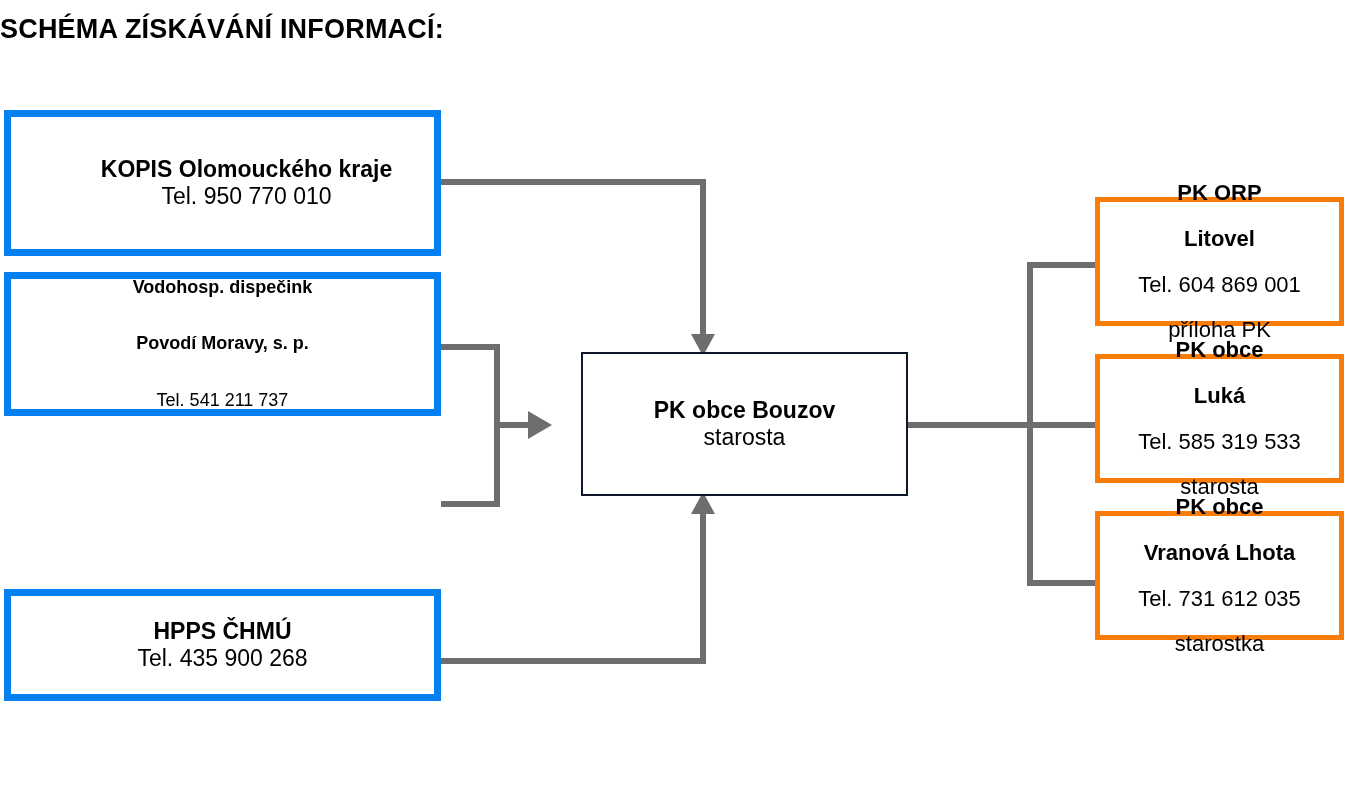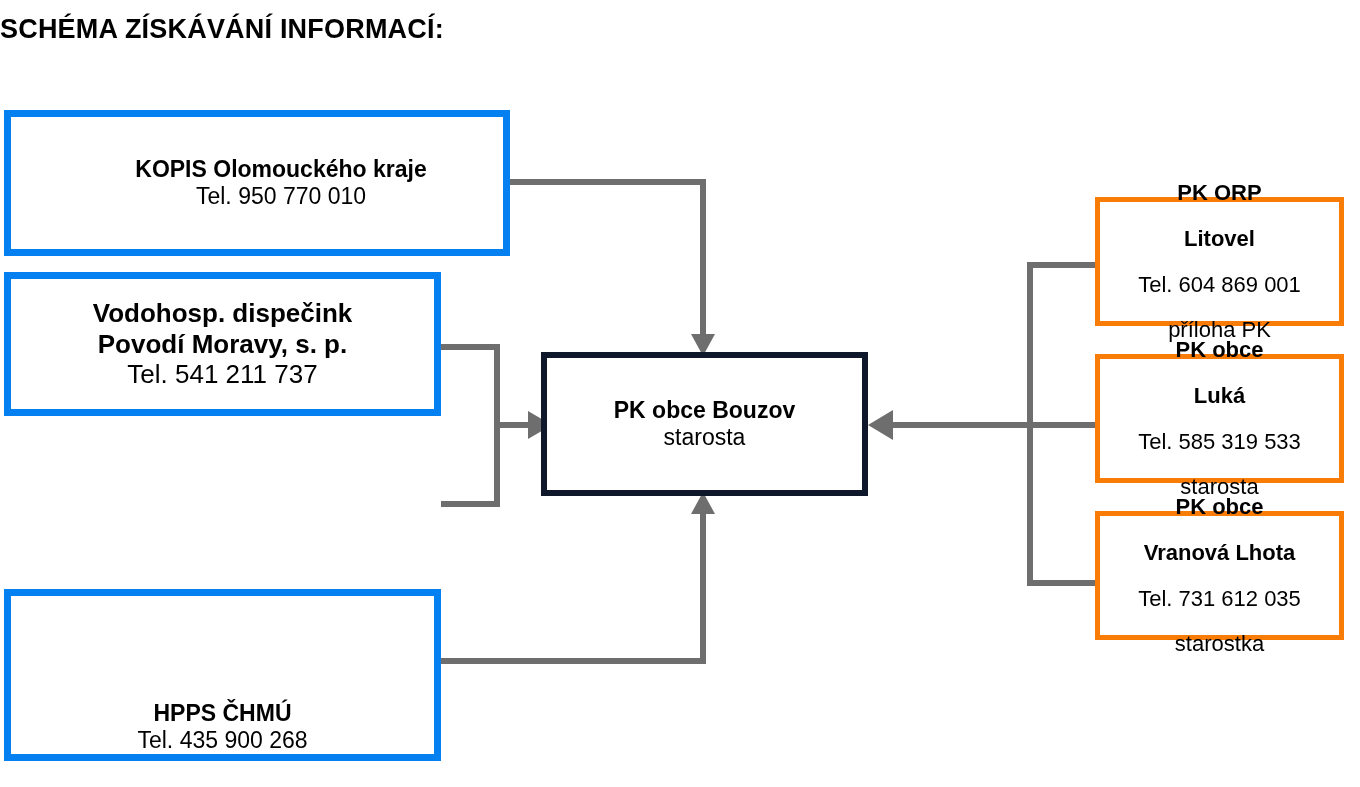--- a/index.html
+++ b/index.html
@@ -53,30 +53,31 @@
     line-height: 1.17;
     white-space: nowrap;
   }
   .node .line.bold {
     font-weight: bold;
   }
   .node-blue {
     border: 7px solid #0580F0;
   }
   .node-green {
-    border: 6px solid #0f172a;
+    border: 2px solid #0f172a;
+    margin-left: 40px;
   }
   .node-orange {
     border: 5px solid #F97C07;
     gap: 20px;
   }
-  .blue-1 { left: 4px;   top: 110px; width: 506px; height: 146px; font-size: 23px; padding-left: 48px; }
-  .blue-2 { left: 4px;   top: 272px; width: 437px; height: 144px; font-size: 26px; }
+  .blue-1 { left: 4px;   top: 110px; width: 437px; height: 146px; font-size: 23px; padding-left: 48px; }
+  .blue-2 { left: 4px;   top: 272px; width: 437px; height: 144px; font-size: 18px; gap: 35px; }
   .blue-3 { left: 4px;   top: 434px; width: 437px; height: 131px; font-size: 23px; }
-  .blue-4 { left: 4px;   top: 589px; width: 437px; height: 172px; font-size: 23px; justify-content: flex-end; }
+  .blue-4 { left: 4px;   top: 589px; width: 437px; height: 112px; font-size: 23px; }
   .green-1 { left: 541px; top: 352px; width: 327px; height: 144px; font-size: 23px; }
   .orange-1 { left: 1095px; top: 197px; width: 249px; height: 129px; font-size: 22px; }
   .orange-2 { left: 1095px; top: 354px; width: 249px; height: 129px; font-size: 22px; }
   .orange-3 { left: 1095px; top: 511px; width: 249px; height: 129px; font-size: 22px; }
 </style>
 </head>
 <body>
 
 <div id="diagram-root">
 

